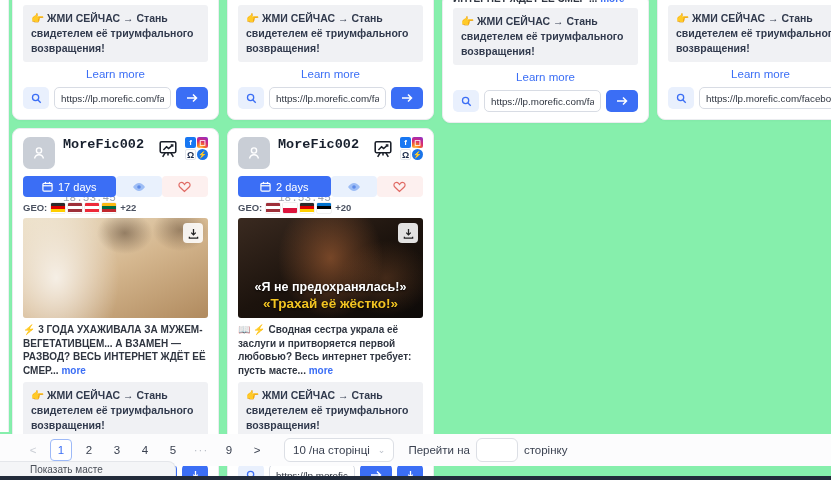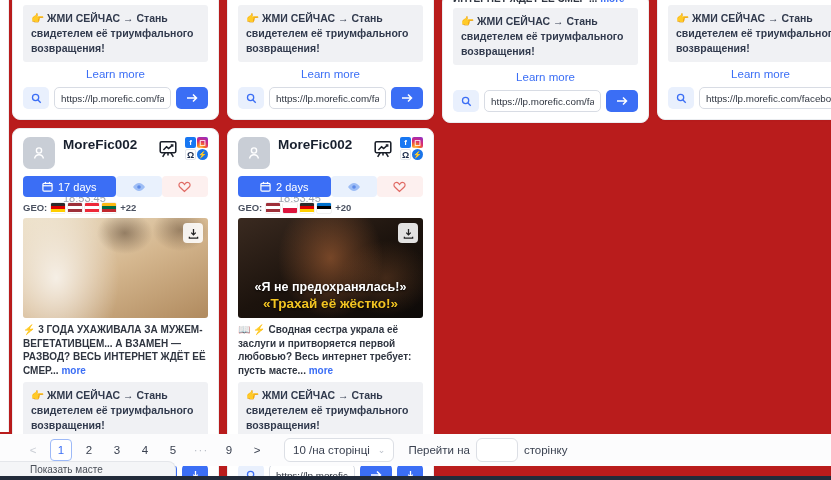--- a/index.html
+++ b/index.html
@@ -1,17 +1,17 @@
 <!DOCTYPE html>
 <html><head>
 <meta charset="utf-8">
 <style>
   * { margin:0; padding:0; box-sizing:border-box; }
   html,body { font-family:"Liberation Sans", sans-serif; }
-  #screen { position:relative; width:831px; height:480px; background:#b91c1c; overflow:hidden; }
+  #screen { position:relative; width:831px; height:480px; background:#86efac; overflow:hidden; }
 
   
   .left-sliver { position:absolute; left:0; top:0; width:9px; height:432px; background:#ffffff; border-right:1px solid #edeff2; }
 
   .col { position:absolute; top:0; width:207px; }
   .col1 { left:12px; } .col2 { left:227px; } .col3 { left:442px; } .col4 { left:657px; }
 
   .card { background:#fff; border:1px solid #ebedf0; border-radius:8px; padding:8px 10px 10px; box-shadow:0 1px 2px rgba(20,30,50,.03); }
   .card-top { margin-top:-14px; padding-top:18px; }
   .card-top3 { margin-top:-6px; padding-top:2px; }
@@ -25,21 +25,21 @@
 
   .urlrow { display:flex; align-items:center; gap:5px; height:22px; }
   .sq-btn { flex:0 0 auto; height:22px; border-radius:5px; display:flex; align-items:center; justify-content:center; cursor:pointer; }
   .search-btn { width:26px; background:#e9f0fd; }
   .go-btn { width:32px; background:#3b6ef5; }
   .dl-btn { width:26px; background:#3b6ef5; }
   .inp { flex:1 1 auto; min-width:0; height:22px; border:1px solid #d8dce4; border-radius:5px; background:#fff; padding:0 6px; font-size:9.8px; color:#2f3540; font-family:"Liberation Sans",sans-serif; }
 
   .hdr { display:flex; align-items:flex-start; height:34px; }
   .avatar { width:32px; height:32px; border-radius:7px; background:#c9ced6; display:flex; align-items:center; justify-content:center; flex:0 0 auto; }
-  .meta { margin-left:8px; flex:1 1 auto; min-width:0; }
+  .meta { margin-left:8px; flex:1 1 auto; min-width:0;font-family:Liberation Mono, monospace; }
   .name { font-size:13.5px; font-weight:bold; color:#18202e; line-height:16px; }
   .date { font-size:11px; color:#9aa2ae; line-height:14px;margin-top:24px; }
   .hdr-icons { display:flex; align-items:center; gap:6px; flex:0 0 auto; }
   .platforms { display:grid; grid-template-columns:11px 11px; grid-auto-rows:11px; gap:1px; }
   .p-ico { width:11px; height:11px; border-radius:2px; display:flex; align-items:center; justify-content:center; font-size:8px; font-weight:bold; overflow:hidden; }
   .p-fb { background:#1877f2; color:#fff; }
   .p-ig { background:radial-gradient(circle at 30% 110%, #feda75 0%, #fa7e1e 30%, #d62976 60%, #962fbf 90%); color:#fff; }
   .p-an { background:#fff; color:#1b2a4a; border:1px solid #e3e6ec; font-size:9px; }
   .p-ms { background:#1a74e8; color:#fff; border-radius:50%; font-size:7px; }
 

